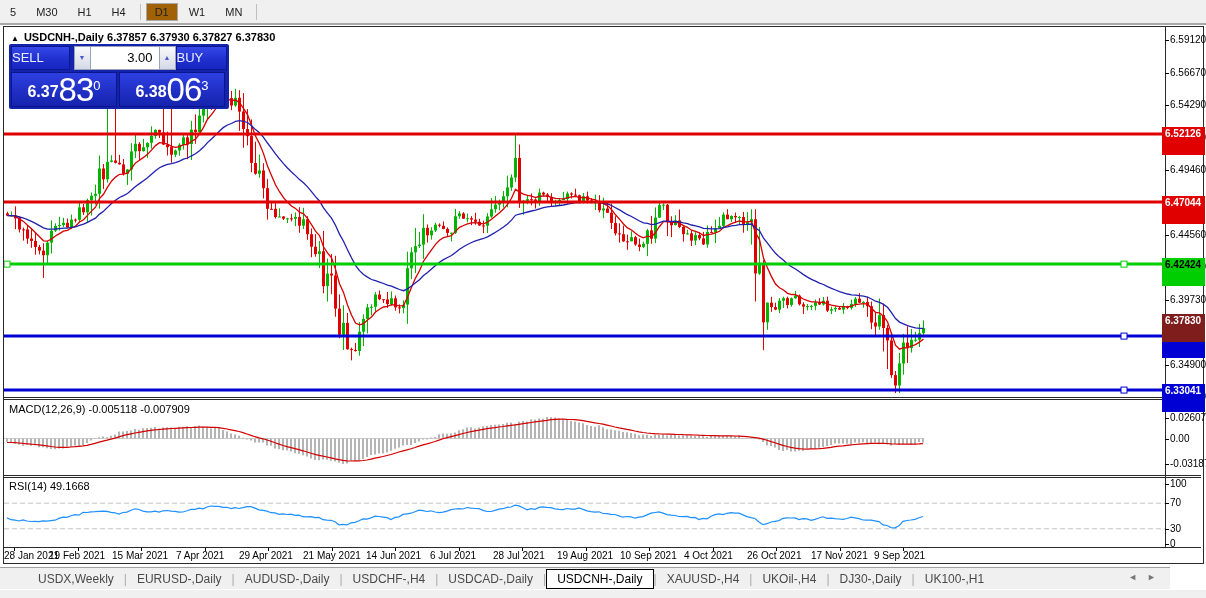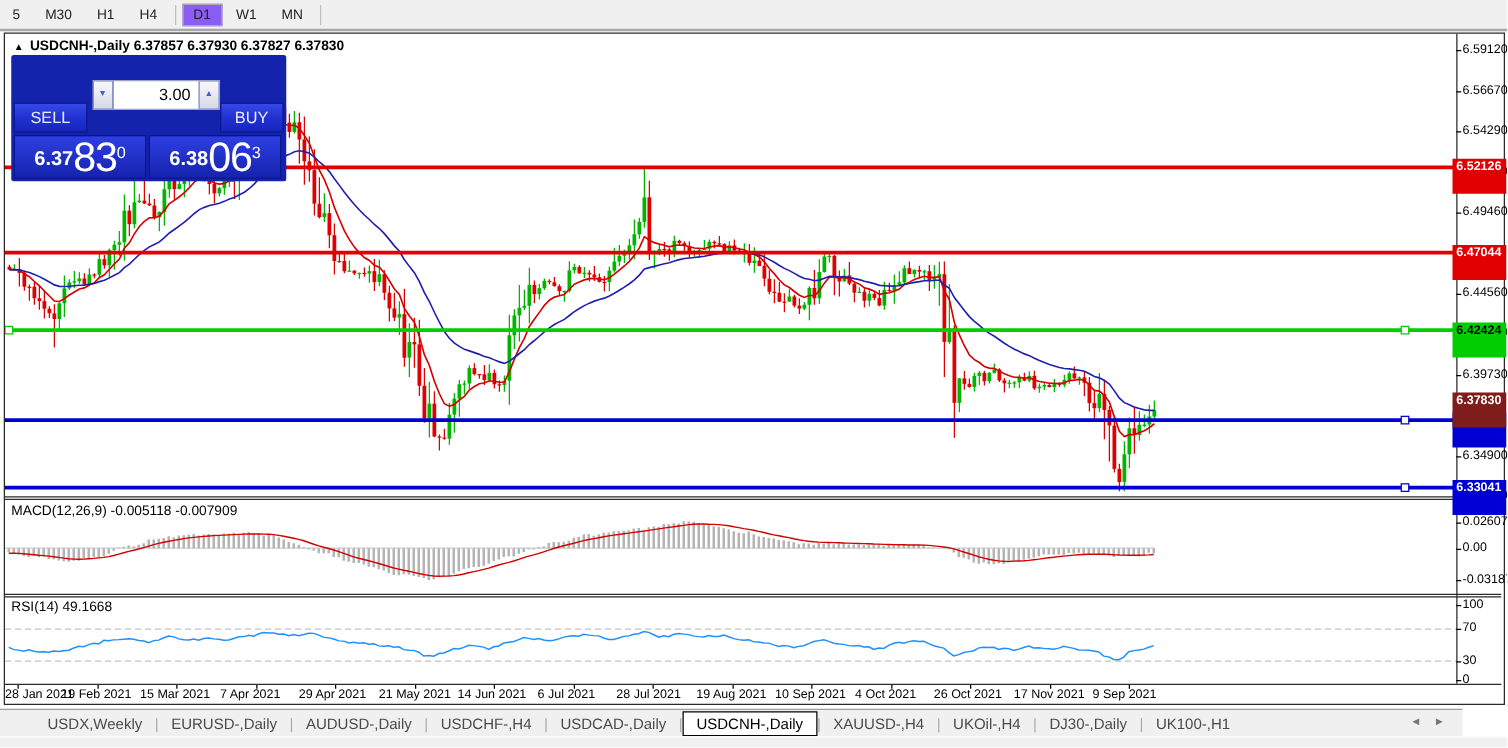--- a/index.html
+++ b/index.html
@@ -2,43 +2,43 @@
 <html><head>
 <meta charset="utf-8">
 <style>
   html,body{margin:0;padding:0;background:#fff;}
   .screen{position:relative;width:1206px;height:598px;background:#fff;overflow:hidden;
           font-family:"Liberation Sans",sans-serif;-webkit-font-smoothing:antialiased;}
   
   .toolbar{position:absolute;left:0;top:0;width:1206px;height:23px;background:#f0f0f0;
            border-bottom:2px solid #a8a8a8;display:flex;align-items:center;}
   .tf{font-size:11px;color:#222;padding:3px 9px;margin:0 1px;cursor:default;}
-  .tf.active{background:#8b5cf6;border:1px solid #a8a8a8;padding:2px 8px;}
+  .tf.active{background:#a16207;border:1px solid #a8a8a8;padding:2px 8px;}
   .tsep{width:1px;height:16px;background:#c0c0c0;margin:0 4px;}
   
   .chart-window{position:absolute;left:3px;top:26px;width:1199px;height:536px;background:#fff;
                 border:1px solid #2a2a2a;}
   .chart-window svg{position:absolute;left:0;display:block;}
   #main-svg{top:0;}
   #macd-svg{top:374px;}
   #rsi-svg{top:451px;}
   .hline-sep{position:absolute;left:0;width:1197px;height:1px;background:#2a2a2a;}
   .scale-vline{position:absolute;left:1161px;top:0;width:1px;height:520px;background:#2a2a2a;}
   .axis-label{position:absolute;left:1166px;font-size:10px;line-height:12px;color:#000;white-space:nowrap;}
   .tick{position:absolute;left:1161px;width:4px;height:1px;background:#000;}
   .price-tag{position:absolute;left:1158px;width:40px;height:28px;font-size:10px;font-weight:700;
              line-height:13px;padding-left:3px;white-space:nowrap;z-index:6;}
   .chart-title{position:absolute;left:7px;top:4px;font-size:11px;font-weight:700;color:#000;z-index:5;white-space:nowrap;}
   .chart-title .arr{font-size:8px;margin-right:5px;}
   
   .trade-panel{position:absolute;left:5px;top:17px;width:216px;z-index:7;background:#1423ab;
                padding:2px;border-radius:2px;}
   .tp-row{display:flex;}
-  .tp-btn{height:22px;line-height:22px;text-align:center;color:#e9edff;font-size:13px;cursor:pointer;
-          background:linear-gradient(#3648e8,#2030cf 55%,#1726c0);border:1px solid #0d1890;margin-top:36px;}
+  .tp-btn{height:22px;line-height:22px;text-align:left;color:#e9edff;font-size:13px;cursor:pointer;
+          background:linear-gradient(#3648e8,#2030cf 55%,#1726c0);border:1px solid #0d1890;}
   .tp-sell{width:64px;}
   .tp-buy{width:56px;margin-left:auto;}
   .tp-spin{display:flex;margin-left:4px;align-items:center;}
   .spin-btn{width:15px;height:22px;background:linear-gradient(#f8f9fb,#d5d9e6);border:1px solid #9aa2c0;
             color:#4a5acd;font-size:7px;line-height:22px;text-align:center;cursor:pointer;}
   .spin-val{width:62px;height:22px;background:#fff;border-top:1px solid #9aa2c0;border-bottom:1px solid #9aa2c0;
             font-size:13px;line-height:22px;text-align:right;padding-right:6px;color:#000;}
   .tp-prices{display:flex;margin-top:2px;}
   .tp-price{width:104px;height:32px;background:linear-gradient(#2e3fe2,#1523ad);border:1px solid #0c168c;
             color:#fff;display:flex;align-items:flex-end;justify-content:center;padding-bottom:1px;}

